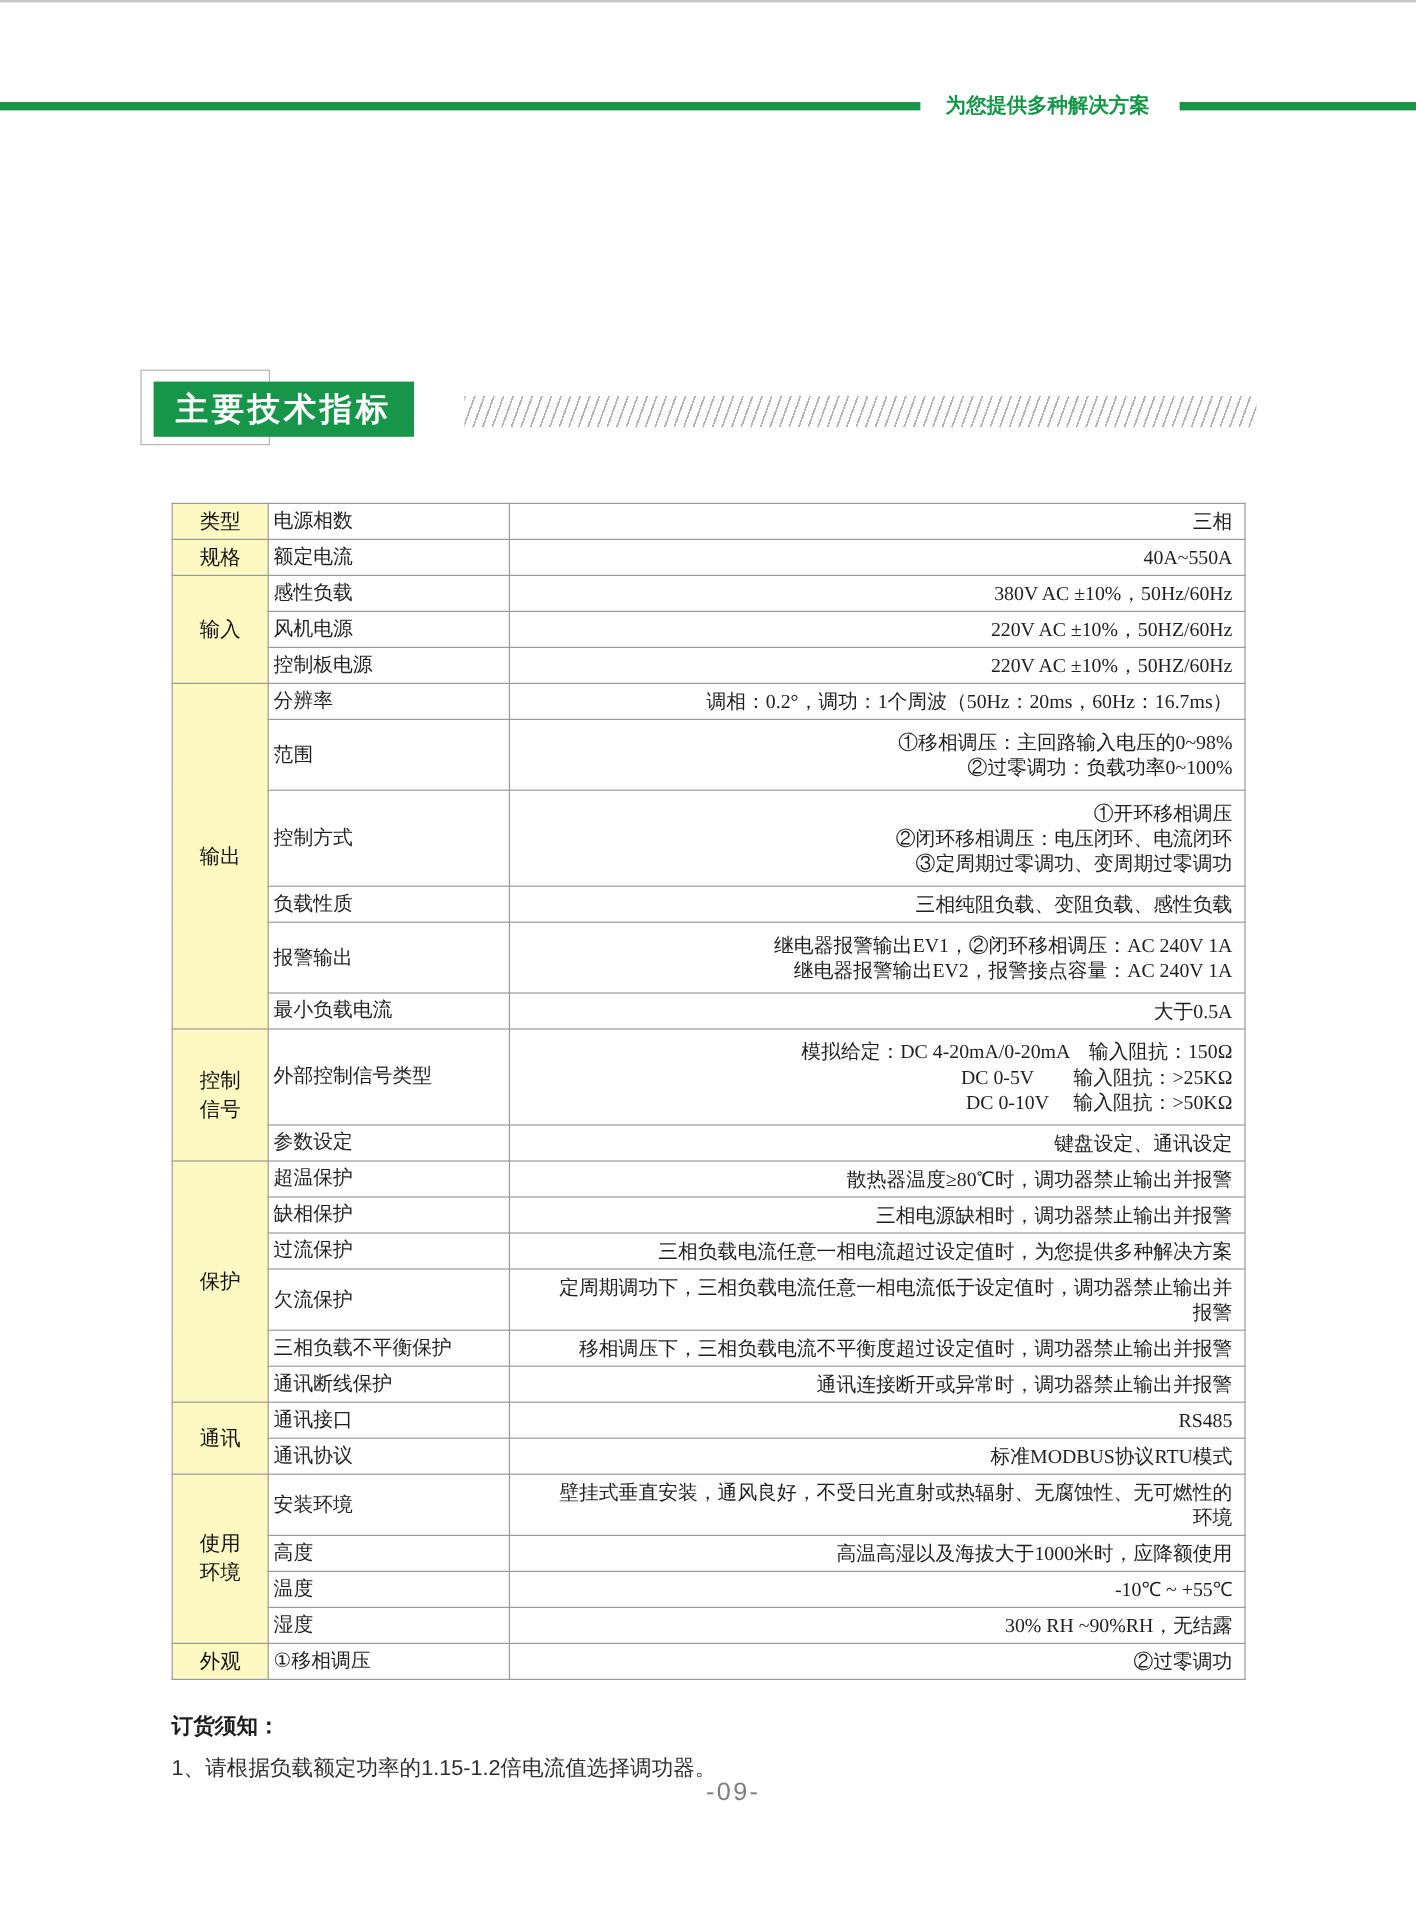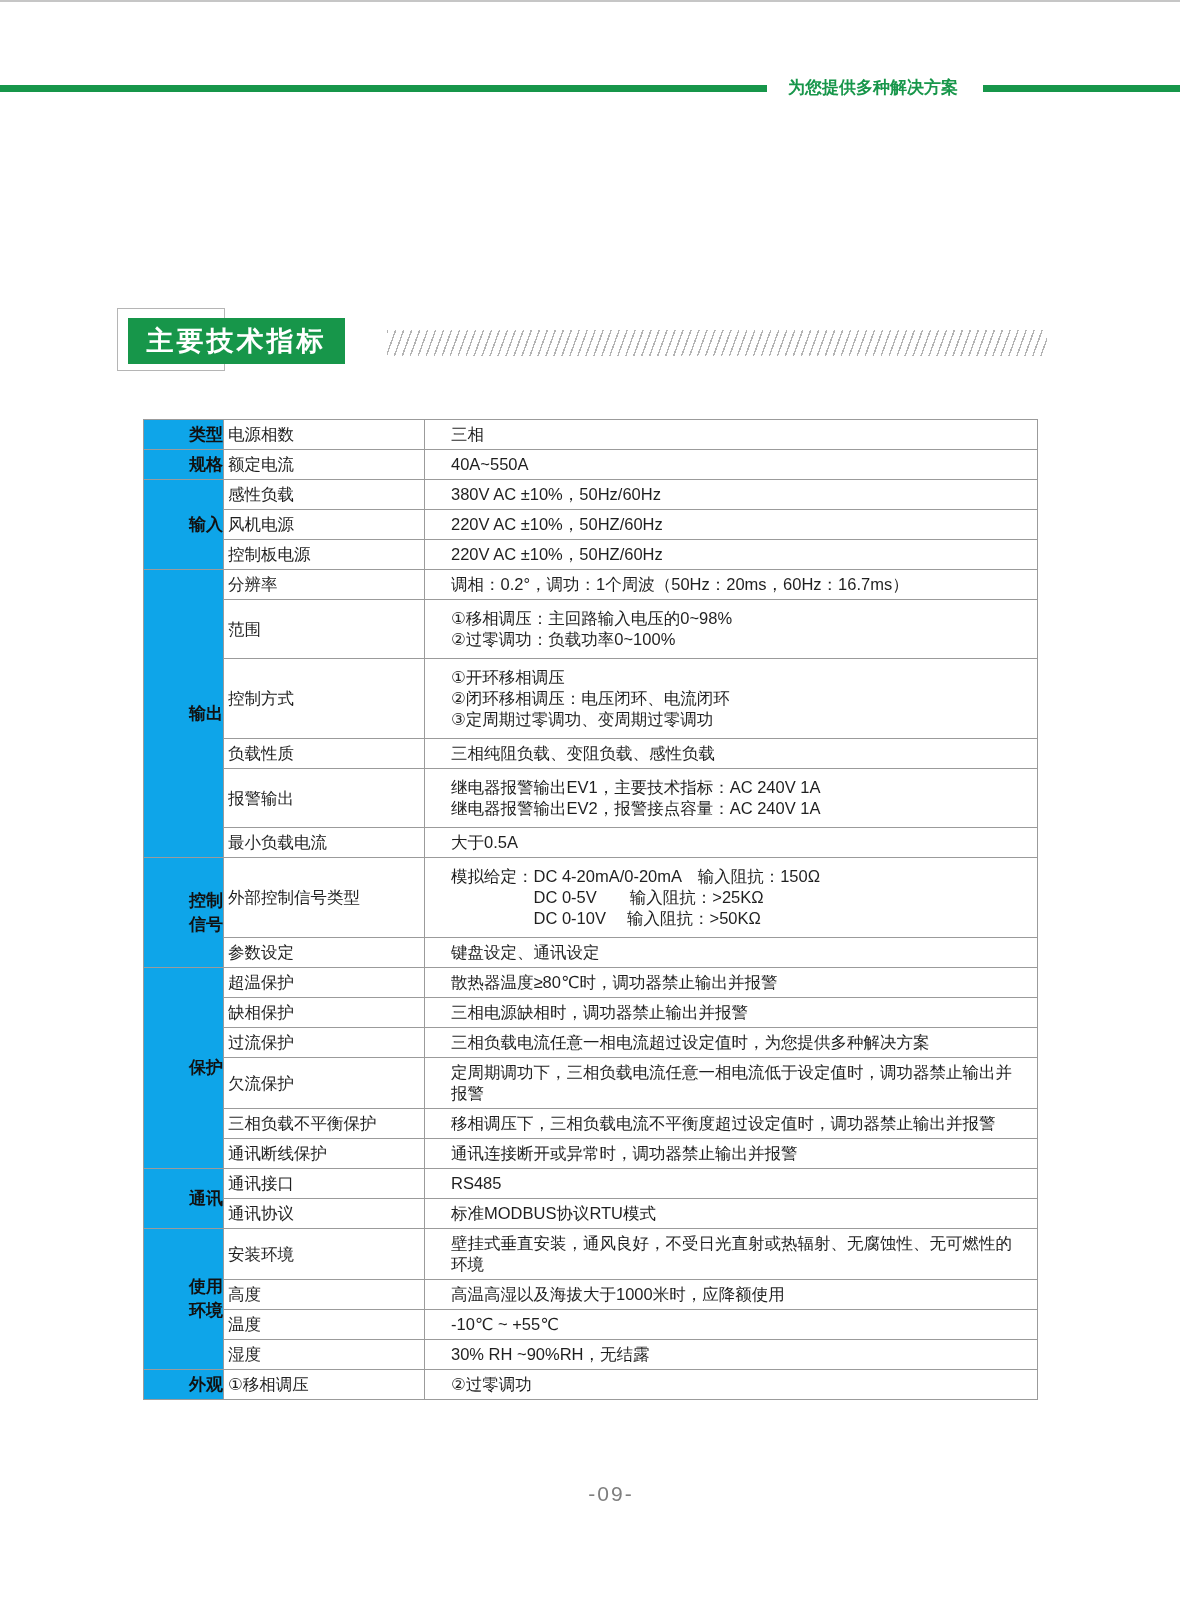--- a/index.html
+++ b/index.html
@@ -21,24 +21,24 @@
   .badge { position:absolute; left:128px; top:318px; width:217px; height:46px; background:#17964A;
            color:#ffffff; font-size:27px; font-weight:bold; letter-spacing:3px;
            display:flex; align-items:center; justify-content:center; }
   .hatch { position:absolute; left:387px; top:330px; width:660px; height:26px;
            background:repeating-linear-gradient(110deg, #b3b3b3 0 1.4px, transparent 1.4px 7.5px); }
 
   
   .content { position:absolute; left:143px; top:419px; width:894px; }
   table.spec { width:894px; border-collapse:collapse; table-layout:fixed; color:#1f1f1f; font-size:16.5px; }
   table.spec td { border:1px solid #9b9b9b; vertical-align:middle; }
-  td.c1 { background:#0ea5e9; font-weight:bold; text-align:right; font-size:17px;
+  td.c1 { background:#fef9c3; font-weight:normal; text-align:center; font-size:17px;
           line-height:24px; color:#111; }
   td.c2 { text-align:left; background:#fff; padding:4px 4px; line-height:21px; }
-  td.c3 { text-align:left; background:#fff; padding:4px 10px 4px 26px; line-height:21px; }
+  td.c3 { text-align:right; background:#fff; padding:4px 10px 4px 26px; line-height:21px;font-family:Liberation Serif, serif; }
   tr.roomy td.c2, tr.roomy td.c3 { padding-top:8px; padding-bottom:8px; }
   td.c3 div { white-space:pre-wrap; }
 
   .notes { margin-top:26px; }
   .notes-title { font-size:18px; font-weight:bold; color:#1d1d1d; }
   .notes-item  { font-size:18px; color:#2e2e2e; margin-top:11px; }
 
   .pagenum { position:absolute; top:1482px; left:0; width:1150px; text-align:center;
              color:#7e7e7e; font-size:21px; letter-spacing:2px;margin-left:36px; }
 </style>
@@ -121,21 +121,21 @@
           </tr>
           <tr>
             <td class="c2">负载性质</td>
             <td class="c3">
               <div>三相纯阻负载、变阻负载、感性负载</div>
             </td>
           </tr>
           <tr class="roomy">
             <td class="c2">报警输出</td>
             <td class="c3">
-              <div>继电器报警输出EV1，主要技术指标：AC 240V 1A</div>
+              <div>继电器报警输出EV1，②闭环移相调压：AC 240V 1A</div>
               <div>继电器报警输出EV2，报警接点容量：AC 240V 1A</div>
             </td>
           </tr>
           <tr>
             <td class="c2">最小负载电流</td>
             <td class="c3">
               <div>大于0.5A</div>
             </td>
           </tr>
           <tr class="roomy">
@@ -231,16 +231,20 @@
           <tr>
             <td class="c1" rowspan="1">外观</td>
             <td class="c2">①移相调压</td>
             <td class="c3">
               <div>②过零调功</div>
             </td>
           </tr>
         </tbody>
     </table>
 
+    <div class="notes">
+      <div class="notes-title">订货须知：</div>
+      <div class="notes-item">1、请根据负载额定功率的1.15-1.2倍电流值选择调功器。</div>
+    </div>
   </div>
 
   <div class="pagenum">-09-</div>
 </div>
 
 </body></html>

